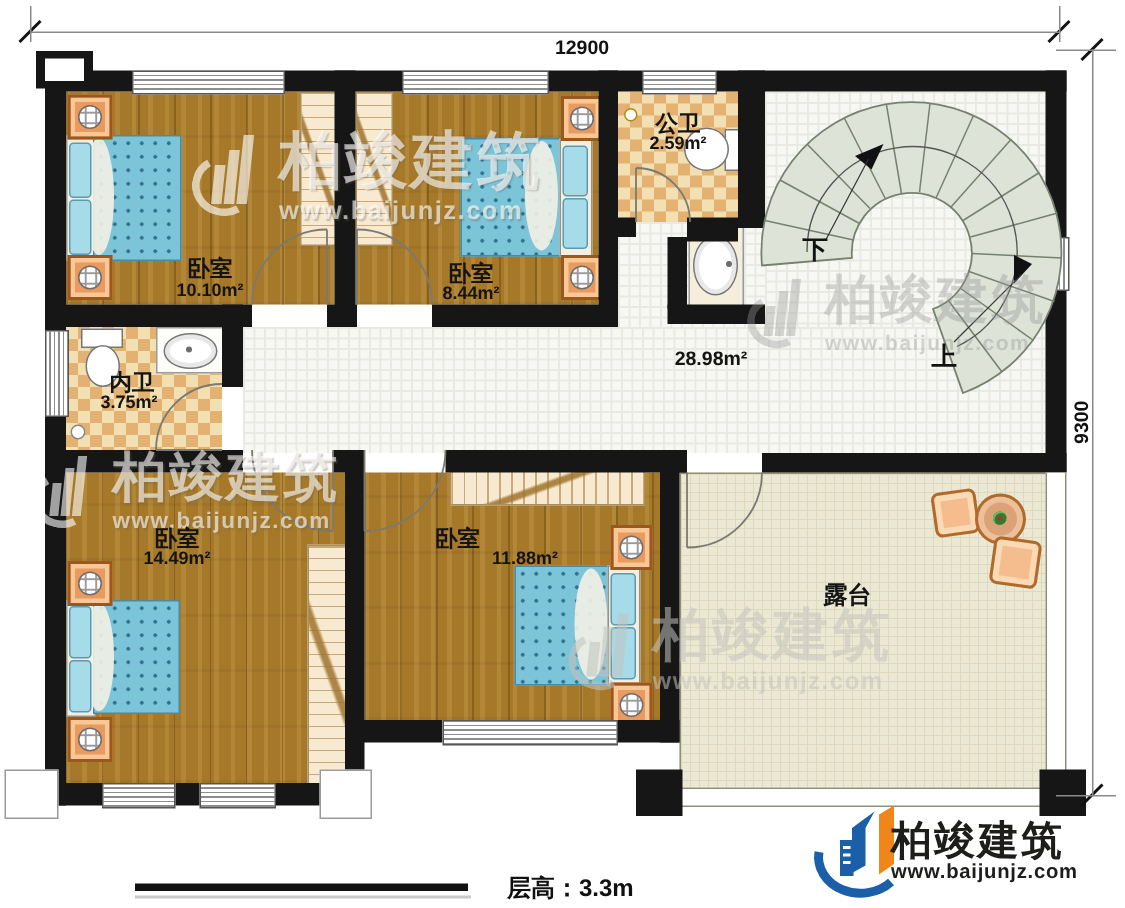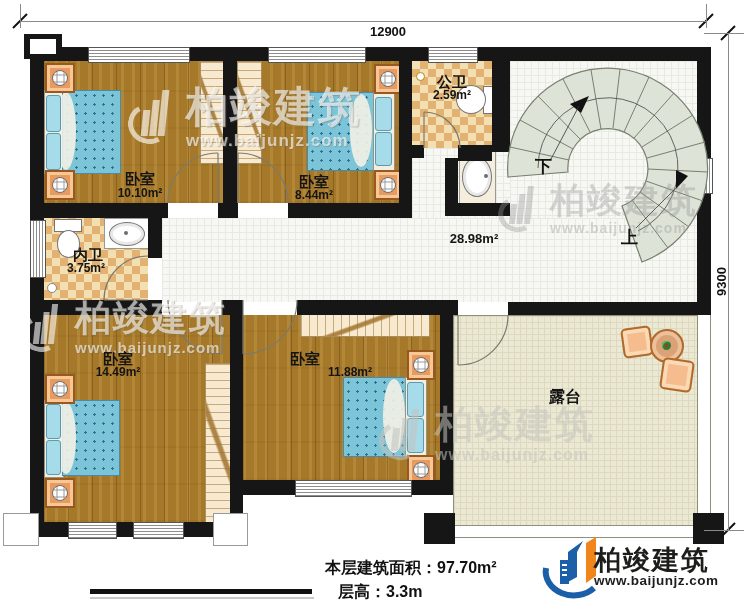--- a/index.html
+++ b/index.html
@@ -348,22 +348,19 @@
   <div class="abs dimline" style="left:20px;top:4px;width:1px;height:24px;"></div>
   <div class="abs dimline" style="left:706px;top:4px;width:1px;height:24px;"></div>
   <div class="abs dim-label" style="left:388px;top:24px;transform:translateX(-50%);">12900</div>
   <div class="abs dimline" style="left:728px;top:33px;width:1px;height:498px;"></div>
   <div class="abs dimline" style="left:704px;top:33px;width:40px;height:1px;"></div>
   <div class="abs dimline" style="left:704px;top:530px;width:40px;height:1px;"></div>
   <div class="abs dim-label" style="left:696px;top:274px;width:50px;text-align:center;transform:rotate(-90deg);">9300</div>
 
   <div class="abs" style="left:90px;top:589px;width:222px;height:5px;background:#111;"></div>
   <div class="abs" style="left:90px;top:597px;width:224px;height:2px;background:#c9c9c9;"></div>
-  <div class="abs stat-line" style="left:325px;top:558px;">
-    <span>本层建筑面积：</span><span>97.70m²</span>
-  </div>
   <div class="abs stat-line" style="left:338px;top:582px;">
     <span>层高：</span><span>3.3m</span>
   </div>
   <div class="abs brand-name" style="left:594px;top:542px;">柏竣建筑</div>
   <div class="abs brand-site" style="left:594px;top:573px;">www.baijunjz.com</div>
 
 </div>
 
 </body></html>

